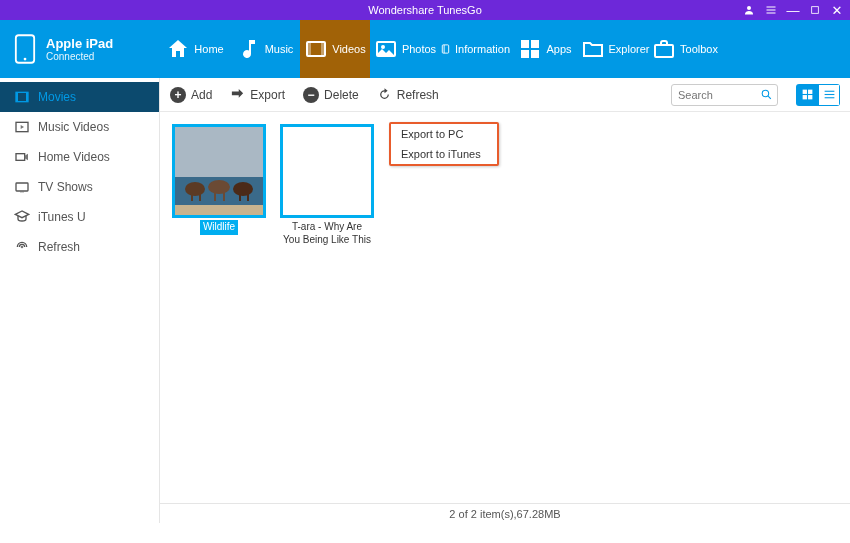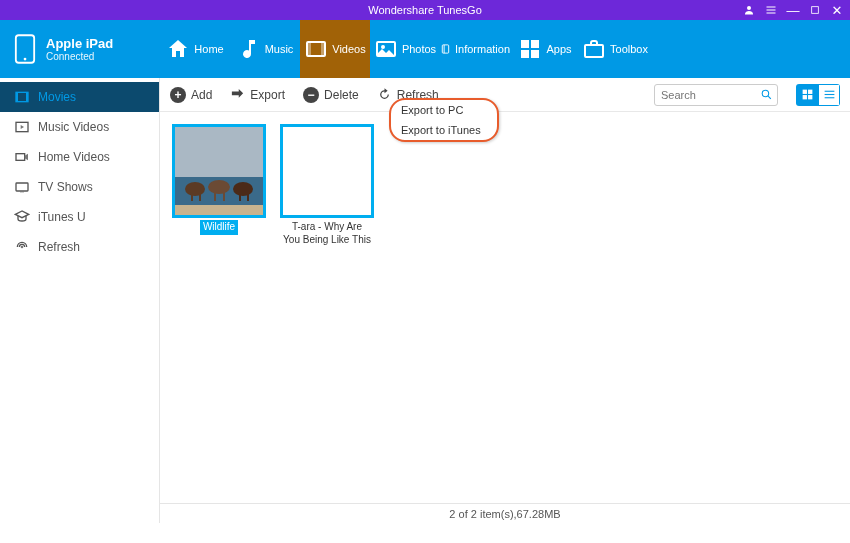--- a/index.html
+++ b/index.html
@@ -22,28 +22,28 @@
 .side-item.active { background: #0c4a6e; color: #0099e5; }
 .side-item svg { width: 16px; height: 16px; fill: #777; }
 .side-item.active svg { fill: #0099e5; }
 .content { flex: 1; display: flex; flex-direction: column; position: relative; }
 .toolbar { height: 34px; border-bottom: 1px solid #e8e8e8; display: flex; align-items: center; padding: 0 10px; gap: 18px; position: relative; }
 .tbtn { display: flex; align-items: center; gap: 5px; font-size: 12px; color: #444; cursor: pointer; }
 .tbtn .circ { width: 16px; height: 16px; border-radius: 50%; background: #444; color: #fff; display: inline-flex; align-items: center; justify-content: center; font-size: 12px; font-weight: bold; line-height: 1; }
 .tbtn svg { width: 15px; height: 15px; fill: #444; }
 .spacer { flex: 1; }
 .search-wrap { position: relative; }
-.search { width: 124px; height: 22px; border: 1px solid #ccc; border-radius: 3px; padding: 0 22px 0 6px; font-size: 11px; color: #888; outline: none; }
+.search { width: 107px; height: 22px; border: 1px solid #ccc; border-radius: 3px; padding: 0 22px 0 6px; font-size: 11px; color: #888; outline: none; }
 .search-icon { position: absolute; right: 5px; top: 4px; width: 13px; height: 13px; fill: #0099e5; }
 .view-toggle { display: flex; border-radius: 3px; overflow: hidden; }
 .view-toggle span { width: 22px; height: 22px; display: inline-flex; align-items: center; justify-content: center; cursor: pointer; }
 .view-toggle .grid { background: #0099e5; }
 .view-toggle .list { background: #fff; border: 1px solid #0099e5; }
 .view-toggle svg { width: 13px; height: 13px; }
-.dropdown { position: absolute; top: 20px; left: 229px; width: 110px; background: #fff; border: 2px solid #e85c2c; border-radius: 16px; box-shadow: 1px 1px 3px rgba(0,0,0,0.2); z-index: 10; overflow: hidden; }
+.dropdown { position: absolute; top: 44px; left: 229px; width: 110px; background: #fff; border: 2px solid #e85c2c; border-radius: 2px; box-shadow: 1px 1px 3px rgba(0,0,0,0.2); z-index: 10; overflow: hidden; }
 .dropdown div { padding: 4px 10px; font-size: 11px; color: #333; cursor: pointer; }
 .gallery { flex: 1; padding: 12px; display: flex; gap: 14px; align-items: flex-start; }
 .thumb { width: 94px; display: flex; flex-direction: column; align-items: center; cursor: pointer; }
 .thumb .imgbox { width: 94px; height: 94px; border: 3px solid #00aef0; background: #b7c7d1; display: flex; align-items: center; justify-content: center; }
 .thumb .imgbox.white { background: #fff; }
 .thumb .caption { font-size: 10px; color: #333; text-align: center; margin-top: 2px; padding: 1px 3px; max-width: 94px; line-height: 1.25; }
 .thumb.selected .caption { background: #00aef0; color: #fff; }
 .statusbar { height: 20px; border-top: 1px solid #e5e5e5; font-size: 11px; color: #555; display: flex; align-items: center; justify-content: center; }
 </style>
 </head>
@@ -123,20 +123,26 @@
         <span>Information</span>
       </div>
     <div class="navtab">
         <svg viewBox="0 0 24 24">
           <rect x="3" y="3" width="8" height="8" fill="#fff"></rect>
           <rect x="13" y="3" width="8" height="8" fill="#fff"></rect>
           <rect x="3" y="13" width="8" height="8" fill="#fff"></rect>
           <rect x="13" y="13" width="8" height="8" fill="#fff"></rect>
         </svg>
         <span>Apps</span>
+      </div>
+    <div class="navtab">
+        <svg viewBox="0 0 24 24">
+          <path d="M3 6h6l2 2h10v11H3z" fill="none" stroke="#fff" stroke-width="2"></path>
+        </svg>
+        <span>Explorer</span>
       </div>
     <div class="navtab">
         <svg viewBox="0 0 24 24">
           <rect x="3" y="8" width="18" height="12" rx="1" fill="none" stroke="#fff" stroke-width="2"></rect>
           <path d="M9 8V6a2 2 0 0 1 2-2h2a2 2 0 0 1 2 2v2" fill="none" stroke="#fff" stroke-width="2"></path>
         </svg>
         <span>Toolbox</span>
       </div>
   </div>
 </div>

